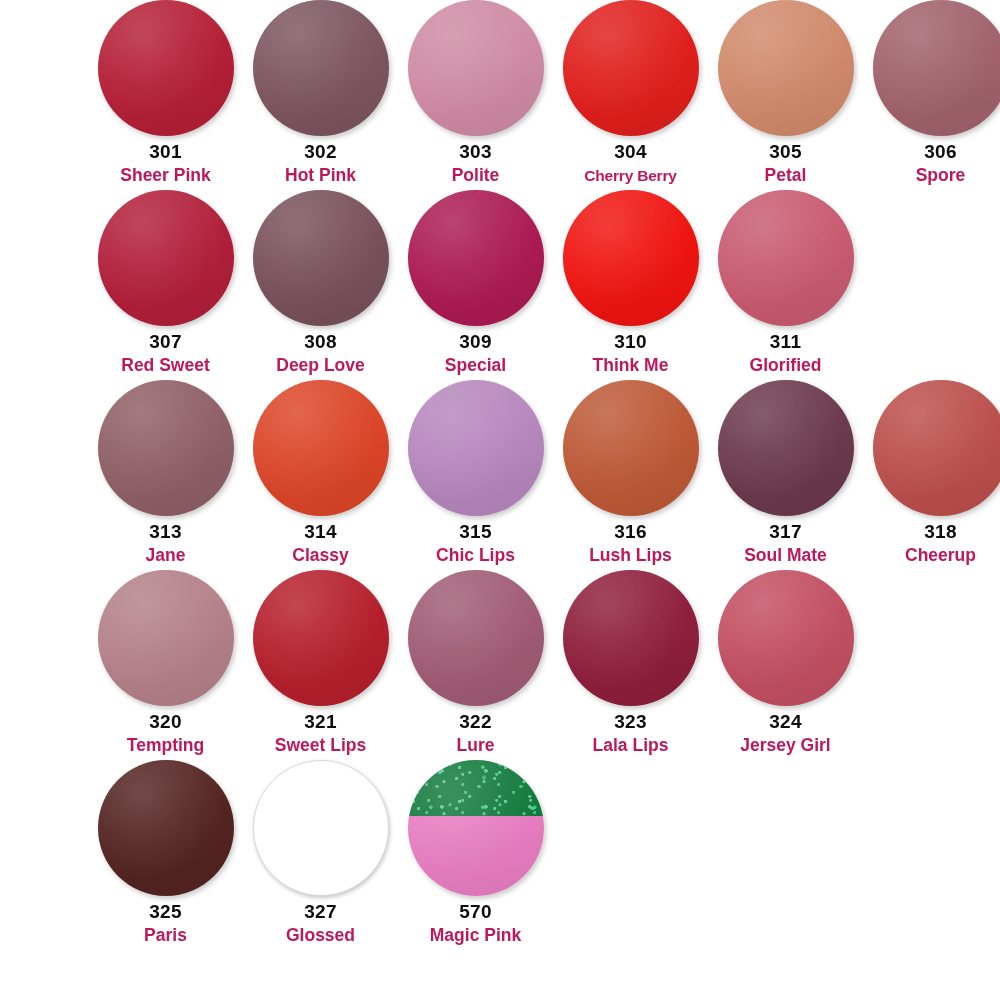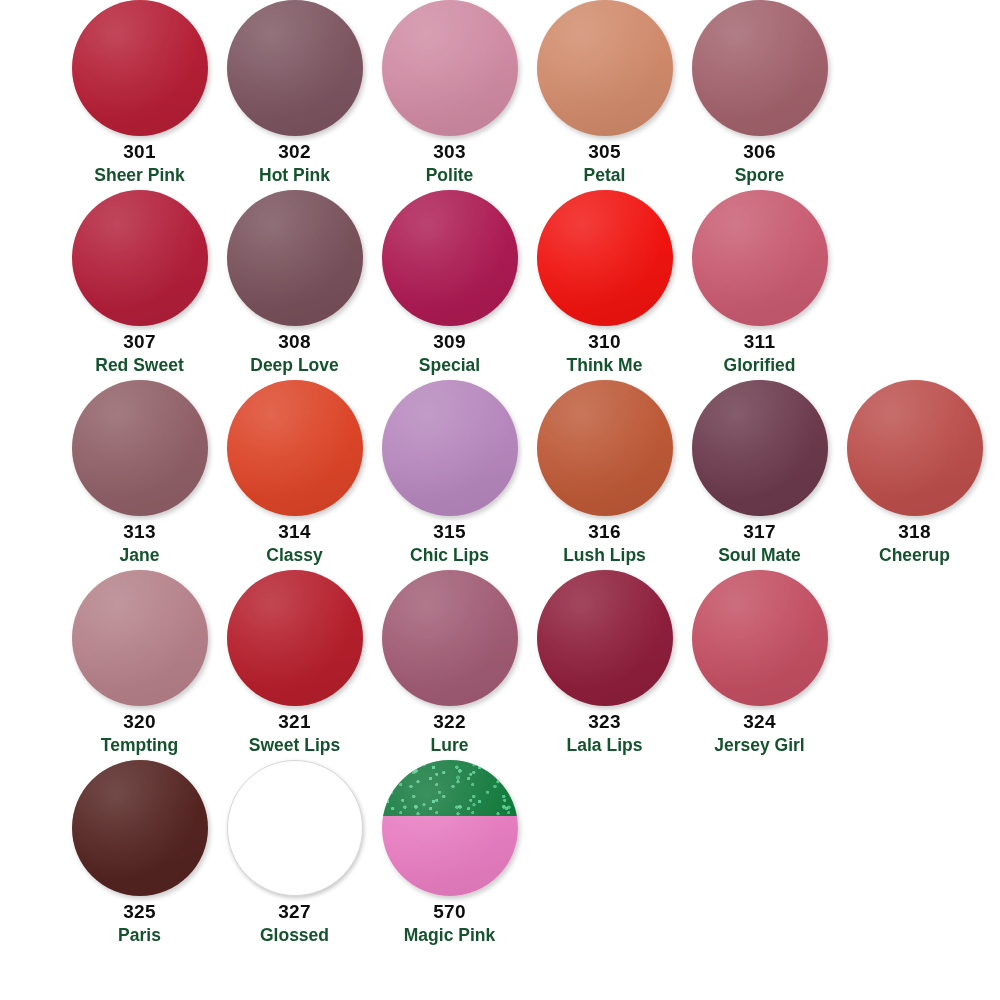--- a/index.html
+++ b/index.html
@@ -30,21 +30,21 @@
     width: 1000px;
     height: 1000px;
   }
 
   .swatch-row {
     display: flex;
     flex-direction: row;
     justify-content: flex-start;
     align-items: flex-start;
     height: 190px;
-    padding-left: 62px;
+    padding-left: 88px;
     box-sizing: border-box;
   }
 
   .swatch-row.row-last {
     height: 186px;
   }
 
   .swatch-cell {
     width: 155px;
     flex: 0 0 155px;
@@ -142,21 +142,21 @@
     color: #0d0d0d;
     letter-spacing: 0.3px;
     text-align: center;
     white-space: nowrap;
   }
 
   .swatch-name {
     font-size: 17.5px;
     line-height: 23px;
     font-weight: 700;
-    color: #14532d;
+    color: #be185d;
     text-align: left;
     white-space: nowrap;
   }
 
   .swatch-name.tight {
     font-size: 15.5px;
     letter-spacing: -0.2px;
   }
 </style>
 </head>
@@ -178,20 +178,27 @@
           </div>
           <div class="swatch-code">302</div>
           <div class="swatch-name">Hot Pink</div>
         </div>
         <div class="swatch-cell">
           <div class="swatch-disc-wrap">
             <div class="swatch-disc" style="background: rgb(207, 139, 163);"></div>
           </div>
           <div class="swatch-code">303</div>
           <div class="swatch-name">Polite</div>
+        </div>
+        <div class="swatch-cell">
+          <div class="swatch-disc-wrap">
+            <div class="swatch-disc" style="background: rgb(224, 31, 28);"></div>
+          </div>
+          <div class="swatch-code">304</div>
+          <div class="swatch-name tight">Cherry Berry</div>
         </div>
         <div class="swatch-cell">
           <div class="swatch-disc-wrap">
             <div class="swatch-disc" style="background: rgb(208, 138, 107);"></div>
           </div>
           <div class="swatch-code">305</div>
           <div class="swatch-name">Petal</div>
         </div>
         <div class="swatch-cell">
           <div class="swatch-disc-wrap">

